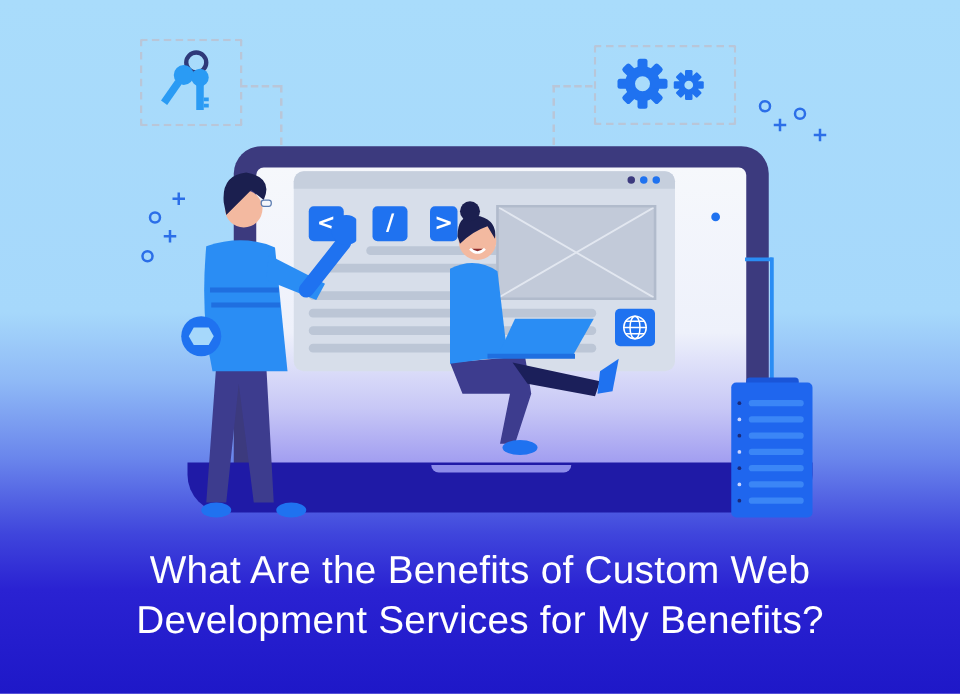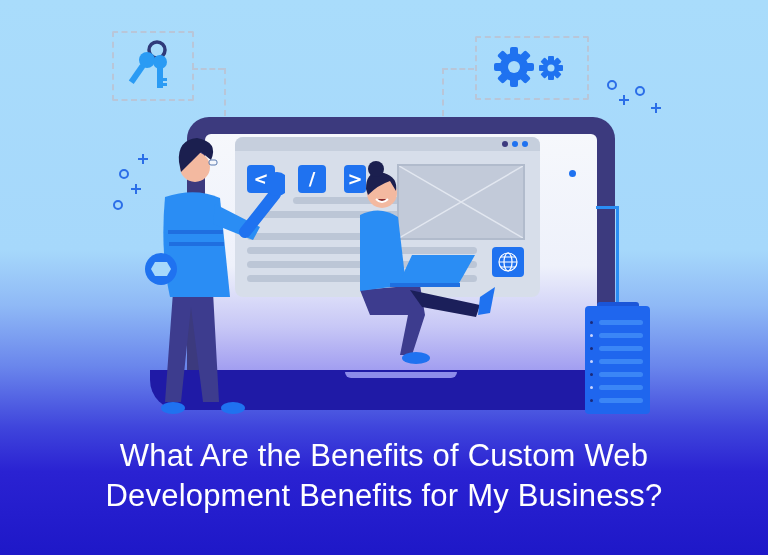--- a/index.html
+++ b/index.html
@@ -180,15 +180,15 @@
     <div class="abs server-dot" style="top:28px;background:#c8d4ff;"></div>
     <div class="abs server-dot" style="top:41px;"></div>
     <div class="abs server-dot" style="top:54px;background:#c8d4ff;"></div>
     <div class="abs server-dot" style="top:67px;"></div>
     <div class="abs server-dot" style="top:80px;background:#c8d4ff;"></div>
     <div class="abs server-dot" style="top:93px;"></div>
   </div>
 
   <div class="abs title">
     <div>What Are the Benefits of Custom Web</div>
-    <div>Development Benefits for My Business?</div>
+    <div>Development Services for My Benefits?</div>
   </div>
 </div>
 
 </body></html>

